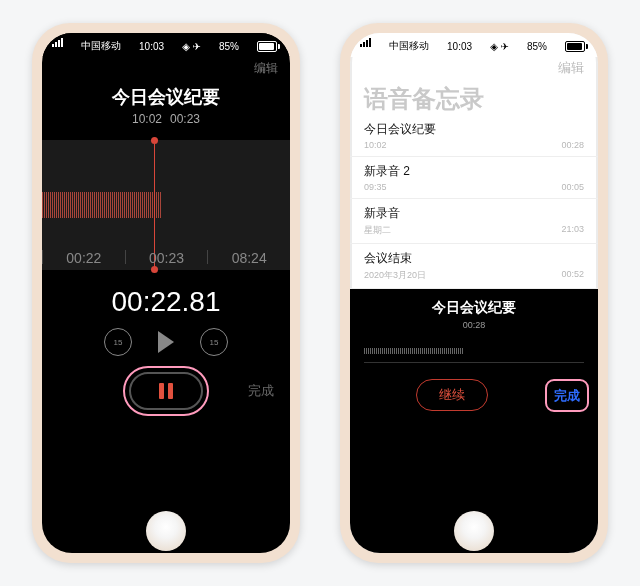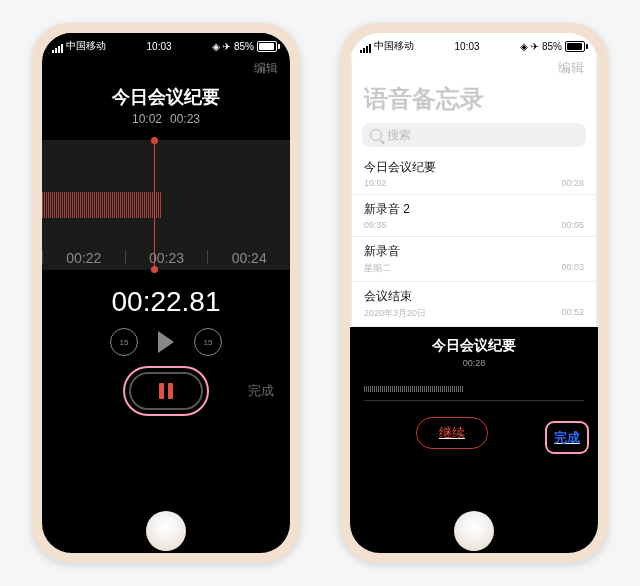--- a/index.html
+++ b/index.html
@@ -43,21 +43,21 @@
   }
   
   .status {
     display: flex;
     justify-content: space-between;
     align-items: center;
     font-size: 10px;
     padding: 4px 10px 2px 10px;
     height: 18px;
   }
-  .status .left,.status .right{display:flex;align-items:flex-end;gap:3px;}
+  .status .left,.status .right{display:flex;align-items:flex-start;gap:18px;}
   .dark .status { color:#fff; background:#000; }
   .light .status { color:#000; background:#fff; }
 
   .bars {display:inline-flex;gap:1px;align-items:flex-end;height:8px;}
   .bars span{width:2px;background:currentColor;}
   .bars span:nth-child(1){height:3px}
   .bars span:nth-child(2){height:5px}
   .bars span:nth-child(3){height:7px}
   .bars span:nth-child(4){height:9px}
   .batt{display:inline-flex;align-items:center;}
@@ -74,21 +74,21 @@
   .wave-area{flex:0 0 130px;margin-top:14px;background:#1b1b1b;position:relative;}
   .playhead{position:absolute;left:45%;top:0;bottom:0;width:1px;background:#d8463a;}
   .playhead::before,.playhead::after{content:"";position:absolute;left:-3px;width:7px;height:7px;background:#d8463a;border-radius:50%;}
   .playhead::before{top:-3px}.playhead::after{bottom:-3px;}
   .wave{position:absolute;left:0;right:52%;top:50%;height:26px;transform:translateY(-50%);
     background:repeating-linear-gradient(90deg,#b84a3e 0 1px,transparent 1px 2px);
     -webkit-mask:linear-gradient(#000,#000);mask:linear-gradient(#000,#000);opacity:0.9;}
   .ruler{position:absolute;left:0;right:0;bottom:6px;height:14px;display:flex;color:#888;font-size:14px;}
   .ruler div{flex:1;text-align:center;border-left:1px solid #444;}
   .timer{font-size:28px;font-weight:300;text-align:center;margin-top:16px;font-variant-numeric:tabular-nums;}
-  .controls{display:flex;justify-content:center;align-items:center;gap:20px;margin-top:10px;color:#888;}
+  .controls{display:flex;justify-content:center;align-items:center;gap:26px;margin-top:10px;color:#888;}
   .skip{width:26px;height:26px;border:1.5px solid #888;border-radius:50%;display:flex;align-items:center;justify-content:center;font-size:8px;position:relative;}
   .play{width:0;height:0;border-left:16px solid #888;border-top:11px solid transparent;border-bottom:11px solid transparent;}
   .bottom-row{display:flex;justify-content:center;align-items:center;margin-top:14px;position:relative;padding:0 14px 18px 14px;}
   .pause-pill{width:70px;height:34px;border:2px solid #555;border-radius:20px;display:flex;align-items:center;justify-content:center;gap:4px;}
   .pause-pill span{width:5px;height:16px;background:#e2513e;border-radius:1px;}
   .highlight{outline:2px solid #ff9bbd;outline-offset:2px;border-radius:22px;padding:2px;}
   .done-dark{position:absolute;right:16px;color:#6a6a6a;font-size:13px;}
 
   
   .light.screen{background:#fff;color:#000;display:flex;flex-direction:column;}
@@ -100,21 +100,21 @@
   .list{flex:0 0 auto;}
   .row{padding:6px 14px;border-bottom:1px solid #eee;}
   .row .t{font-size:12px;color:#111;}
   .row .s{display:flex;justify-content:space-between;font-size:9px;color:#b8b8b8;margin-top:2px;}
   .panel{margin-top:auto;background:#000;color:#fff;flex:1;display:flex;flex-direction:column;border-top-left-radius:0;border-top-right-radius:0;padding:10px 0 14px 0;min-height:148px;}
   .panel-title{font-size:14px;text-align:center;font-weight:600;}
   .panel-sub{font-size:9px;text-align:center;color:#9a9a9a;margin-top:3px;}
   .mini-wave{margin:10px 14px 0 14px;height:22px;border-bottom:1px solid #333;position:relative;}
   .mini-wave::before{content:"";position:absolute;left:0;right:55%;top:8px;height:6px;
     background:repeating-linear-gradient(90deg,#666 0 1px,transparent 1px 2px);}
-  .panel-controls{display:flex;align-items:flex-end;margin-top:16px;padding:0 14px;gap:10px;text-decoration:underline;}
+  .panel-controls{display:flex;align-items:center;margin-top:16px;padding:0 14px;gap:10px;}
   .spacer{flex:1}
   .continue{border:1.6px solid #c23b2f;color:#e2513e;padding:6px 22px;border-radius:20px;font-size:13px;}
   .done-blue{color:#2e6cff;font-size:13px;font-weight:600;}
   .hl2{outline:2px solid #ff9bbd;outline-offset:3px;border-radius:4px;padding:2px 4px;}
 </style>
 </head>
 <body>
 
 <div class="phone">
   <div class="screen dark">
@@ -148,21 +148,21 @@
     <div class="rec-sub">
       <span>10:02</span><span>00:23</span>
     </div>
 
     <div class="wave-area">
       <div class="wave"></div>
       <div class="playhead"></div>
       <div class="ruler">
         <div>00:22</div>
         <div>00:23</div>
-        <div>00:24</div>
+        <div>08:24</div>
       </div>
     </div>
 
     <div class="timer">00:22.81</div>
 
     <div class="controls">
       <div class="skip">15</div>
       <div class="play"></div>
       <div class="skip">15</div>
     </div>
@@ -202,45 +202,41 @@
             <span class="batt-cap"></span>
           </span>
       </div>
     </div>
 
     <div class="edit-link">
         <span>编辑</span>
       </div>
     <div class="big-title">语音备忘录</div>
 
-    <div class="search">
-      <span class="mag"></span>
-      <span>搜索</span>
-    </div>
 
     <div class="list">
       <div class="row">
         <div class="t">今日会议纪要</div>
         <div class="s">
             <span>10:02</span>
             <span>00:28</span>
           </div>
       </div>
       <div class="row">
         <div class="t">新录音 2</div>
         <div class="s">
             <span>09:35</span>
             <span>00:05</span>
           </div>
       </div>
       <div class="row">
         <div class="t">新录音</div>
         <div class="s">
             <span>星期二</span>
-            <span>00:03</span>
+            <span>21:03</span>
           </div>
       </div>
       <div class="row">
         <div class="t">会议结束</div>
         <div class="s">
             <span>2020年3月20日</span>
             <span>00:52</span>
           </div>
       </div>
     </div>

